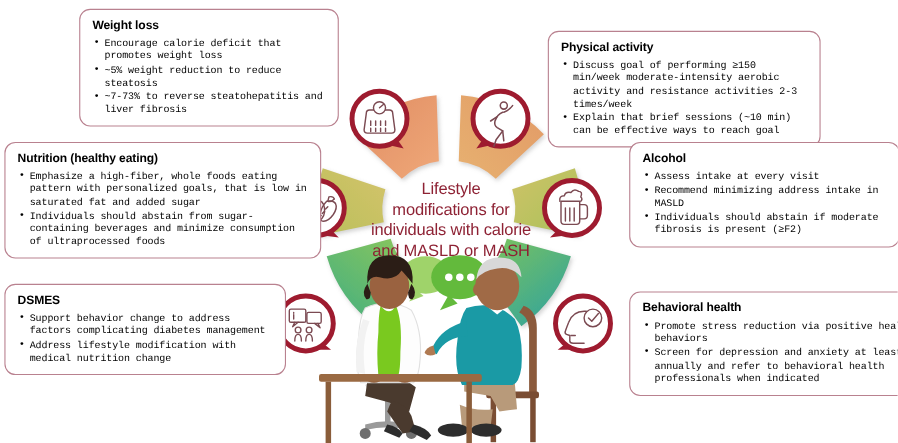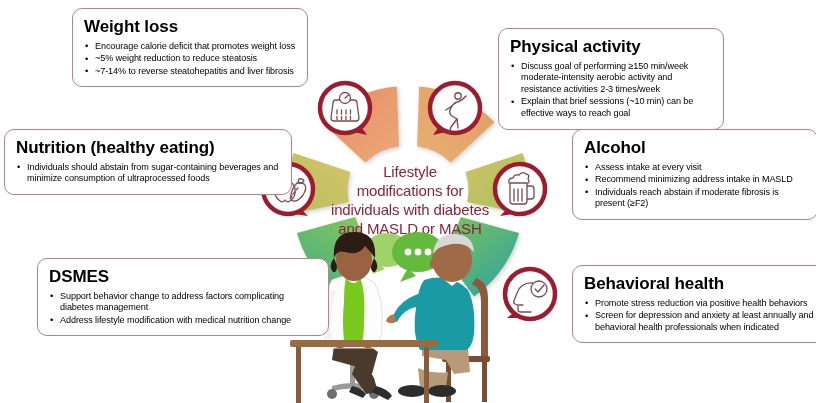--- a/index.html
+++ b/index.html
@@ -16,31 +16,32 @@
   .box{
     position:absolute;
     box-sizing:border-box;
     background:#ffffff;
     border:1.2px solid #b9818f;
     border-radius:10px;
     padding:8px 10px 8px 11px;
     z-index:40;
   }
   .box-title{
-    font-size:17px;
+    font-size:11px;
     font-weight:bold;
     color:#000000;
     margin:0 0 4px 0;
     letter-spacing:-0.1px;
     line-height:1.15;
   }
   .box ul{
     list-style:none;
     margin:0;
     padding:0;
+    font-family:Liberation Mono, monospace;
   }
   .box li{
     position:relative;
     font-size:9.1px;
     line-height:1.28;
     color:#000000;
     padding-left:11px;
     margin-bottom:1px;
     letter-spacing:-0.1px;
   }
@@ -48,22 +49,22 @@
     content:"\2022";
     position:absolute;
     left:1px;top:-0.5px;
     font-size:9.5px;
     color:#000;
   }
 
   
   #box-weight-loss   {left:72px;  top:8px;   width:236px; }
   #box-nutrition     {left:4px;   top:129px; width:288px; }
-  #box-dsmes         {left:4px;   top:258px; width:292px;margin-left:33px; }
-  #box-physical      {left:498px; top:28px;  width:226px; }
+  #box-dsmes         {left:4px;   top:258px; width:256px; }
+  #box-physical      {left:498px; top:28px;  width:248px; }
   #box-alcohol       {left:572px; top:129px; width:246px; }
   #box-behavioral    {left:572px; top:265px; width:288px; }
 
   
   #hub{
     position:absolute;
     left:238px;top:40px;
     width:340px;height:363px;
     z-index:10;
   }
@@ -152,21 +153,21 @@
         <path d="M 59.0 193.0 A 118 118 0 0 0 104.0 256.5 L 139.3 208.3 A 58 58 0 0 1 117.2 177.1 Z" fill="url(#g5)"></path>
 
         <path d="M 281.0 193.0 A 118 118 0 0 1 236.0 256.5 L 200.7 208.3 A 58 58 0 0 0 222.8 177.1 Z" fill="url(#g6)"></path>
       </g>
     </svg>
   </div>
 
   <div id="center-text">
     <div>Lifestyle</div>
     <div>modifications for</div>
-    <div>individuals with diabetes</div>
+    <div>individuals with calorie</div>
     <div>and MASLD or MASH</div>
   </div>
 
   <div id="illustration">
     <svg width="232" height="175" viewBox="0 0 232 175" xmlns="http://www.w3.org/2000/svg">
 
       <g>
         <ellipse cx="97" cy="22" rx="22" ry="17" fill="#9fd36a"></ellipse>
         <path d="M88 35 l-6 11 13 -5 Z" fill="#9fd36a"></path>
         <ellipse cx="128" cy="24" rx="26" ry="20" fill="#63ba3c"></ellipse>
@@ -321,27 +322,28 @@
         <path d="M34 23 l3 3 6 -7"></path>
       </g>
     </svg>
   </div>
 
   <div class="box" id="box-weight-loss">
     <p class="box-title">Weight loss</p>
     <ul>
       <li>Encourage calorie deficit that promotes weight loss</li>
       <li>~5% weight reduction to reduce steatosis</li>
-      <li>~7-14% to reverse steatohepatitis and liver fibrosis</li>
+      <li>~7-73% to reverse steatohepatitis and liver fibrosis</li>
     </ul>
   </div>
 
   <div class="box" id="box-nutrition">
     <p class="box-title">Nutrition (healthy eating)</p>
     <ul>
+      <li>Emphasize a high-fiber, whole foods eating pattern with personalized goals, that is low in saturated fat and added sugar</li>
       <li>Individuals should abstain from sugar-containing beverages and minimize consumption of ultraprocessed foods</li>
     </ul>
   </div>
 
   <div class="box" id="box-dsmes">
     <p class="box-title">DSMES</p>
     <ul>
       <li>Support behavior change to address factors complicating diabetes management</li>
       <li>Address lifestyle modification with medical nutrition change</li>
     </ul>
@@ -353,21 +355,21 @@
       <li>Discuss goal of performing ≥150 min/week moderate-intensity aerobic activity and resistance activities 2-3 times/week</li>
       <li>Explain that brief sessions (~10 min) can be effective ways to reach goal</li>
     </ul>
   </div>
 
   <div class="box" id="box-alcohol">
     <p class="box-title">Alcohol</p>
     <ul>
       <li>Assess intake at every visit</li>
       <li>Recommend minimizing address intake in MASLD</li>
-      <li>Individuals reach abstain if moderate fibrosis is present (≥F2)</li>
+      <li>Individuals should abstain if moderate fibrosis is present (≥F2)</li>
     </ul>
   </div>
 
   <div class="box" id="box-behavioral">
     <p class="box-title">Behavioral health</p>
     <ul>
       <li>Promote stress reduction via positive health behaviors</li>
       <li>Screen for depression and anxiety at least annually and refer to behavioral health professionals when indicated</li>
     </ul>
   </div>

